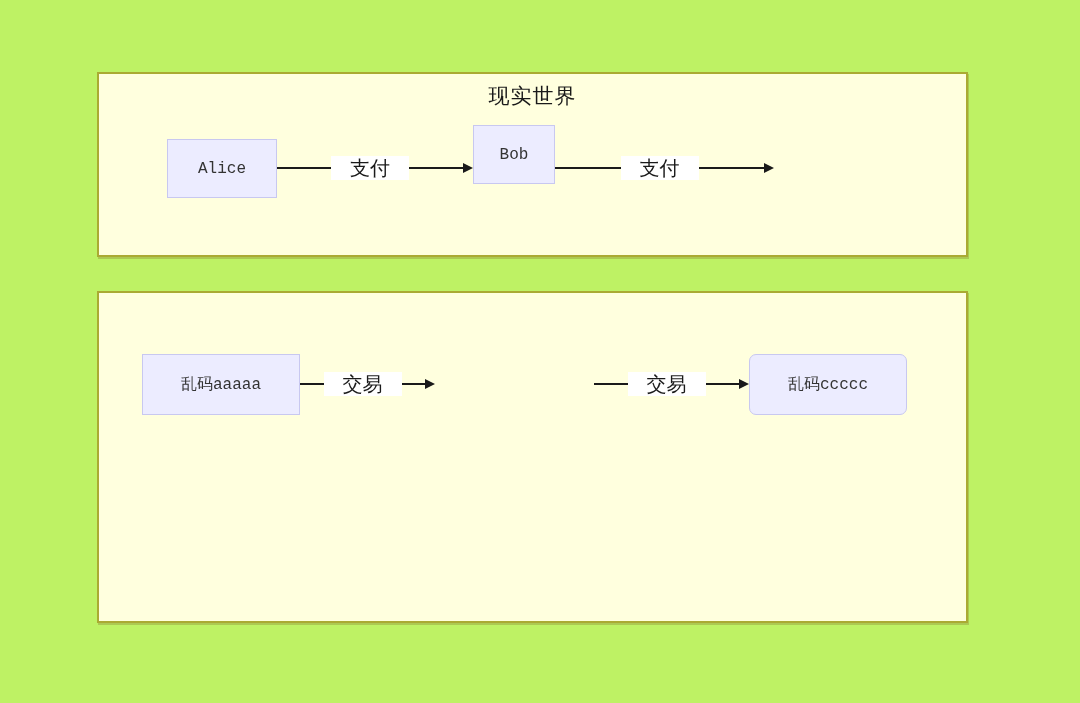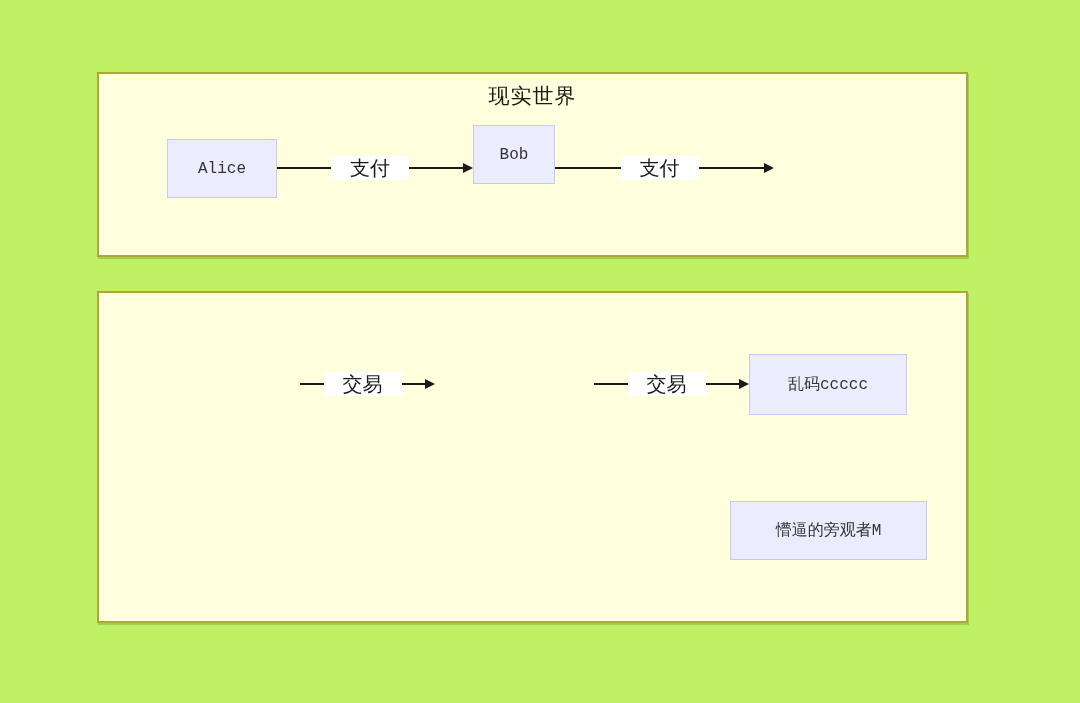--- a/index.html
+++ b/index.html
@@ -46,21 +46,21 @@
     color: #333333;
     white-space: nowrap;
   }
   
   .node-alice { left: 68px;  top: 65px; width: 110px; height: 59px; }
   .node-bob   { left: 374px; top: 51px; width: 82px;  height: 59px; }
   .node-carol { left: 675px; top: 65px; width: 110px; height: 59px; }
   
   .node-a { left: 43px;  top: 61px; width: 158px; height: 61px; }
   .node-b { left: 336px; top: 61px; width: 159px; height: 61px; }
-  .node-c { left: 650px; top: 61px; width: 158px; height: 61px; }
+  .node-c { left: 650px; top: 61px; width: 158px; height: 61px; border-radius: 7px; }
   .node-observer { left: 631px; top: 208px; width: 197px; height: 59px; }
   .arrow {
     position: absolute;
     height: 24px;
     display: flex;
     align-items: center;
   }
   .arrow .seg {
     flex: 1;
     height: 0;
@@ -111,34 +111,34 @@
       <span class="seg"></span>
       <span class="arrow-label">支付</span>
       <span class="seg"></span>
       <span class="head"></span>
     </div>
 
   </section>
 
   <section class="panel panel-bitcoin">
 
+    <div class="node node-a">乱码aaaaa</div>
 
     <div class="arrow arrow-p2-1">
       <span class="seg"></span>
       <span class="arrow-label">交易</span>
       <span class="seg"></span>
       <span class="head"></span>
     </div>
 
 
     <div class="arrow arrow-p2-2">
       <span class="seg"></span>
       <span class="arrow-label">交易</span>
       <span class="seg"></span>
       <span class="head"></span>
     </div>
 
     <div class="node node-c">乱码ccccc</div>
 
-    <div class="node node-observer">懵逼的旁观者M</div>
   </section>
 
 </div>
 
 </body></html>

